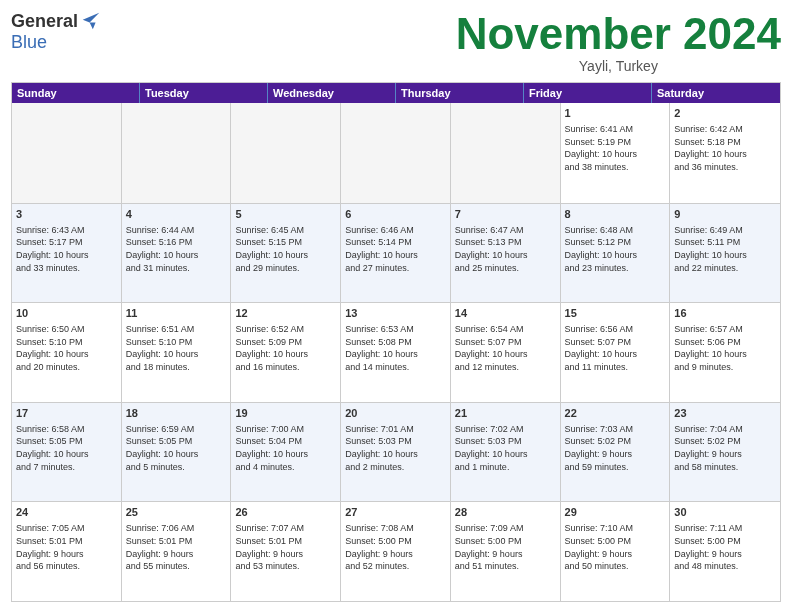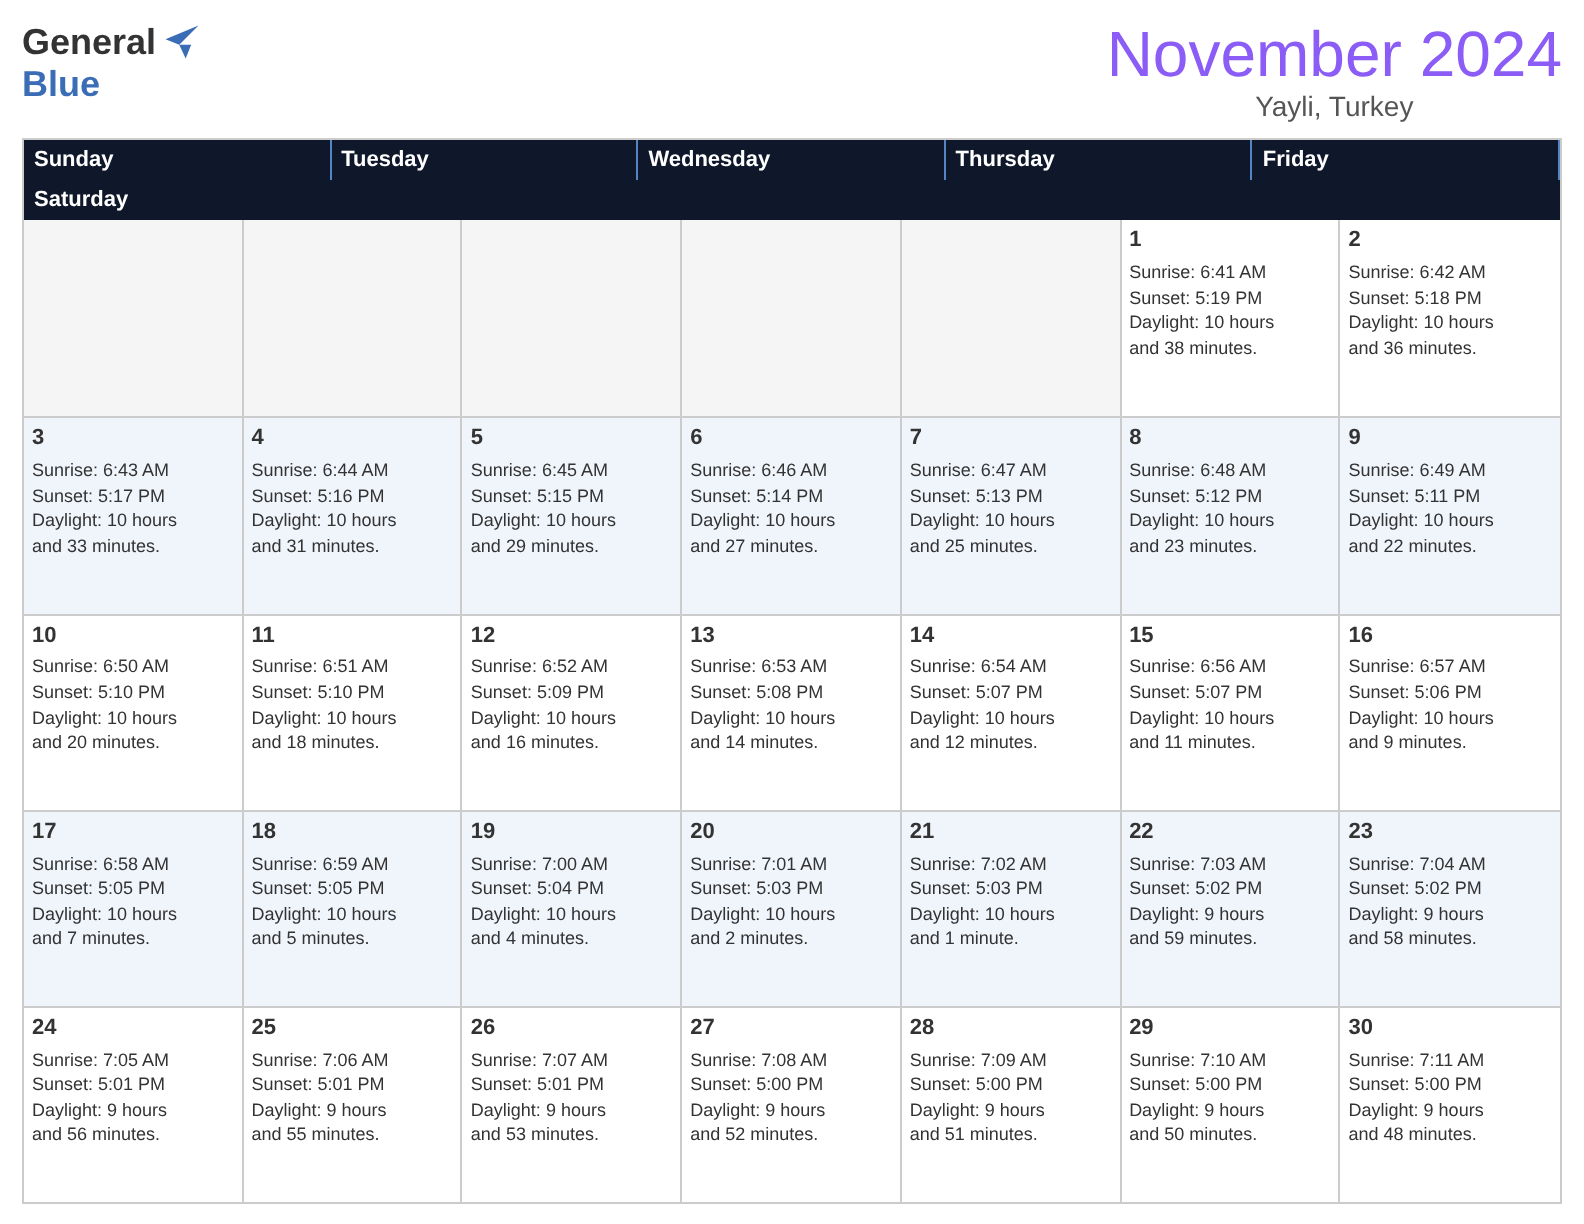--- a/index.html
+++ b/index.html
@@ -33,51 +33,51 @@
       align-items: center;
       gap: 2px;
     }
     .logo-general {
       font-size: 18px;
       font-weight: bold;
       color: #333;
     }
     .logo-blue {
       font-size: 18px;
-      font-weight: bold;
+      font-weight: normal;
       color: #3a6db5;
     }
     .logo-bird {
       width: 22px;
       height: 22px;
     }
     .header-right {
       text-align: right;
     }
     .month-title {
-      font-size: 32px;
-      font-weight: normal;
-      color: #8b5cf6;
+      font-size: 44px;
+      font-weight: bold;
+      color: #15803d;
       line-height: 1.1;
     }
     .location {
       font-size: 14px;
       color: #555;
       text-align: center;
     }
     .calendar {
       flex: 1;
       display: flex;
       flex-direction: column;
       border: 1px solid #ccc;
     }
     .cal-header {
       display: grid;
-      grid-template-columns: repeat(5, 1fr);
-      background: #0f172a;
+      grid-template-columns: repeat(6, 1fr);
+      background: #4c1d95;
     }
     .cal-header-cell {
       color: #fff;
       font-size: 11px;
       font-weight: bold;
       padding: 4px 5px;
       text-align: left;
       border-right: 1px solid #5585c5;
     }
     .cal-header-cell:last-child {

